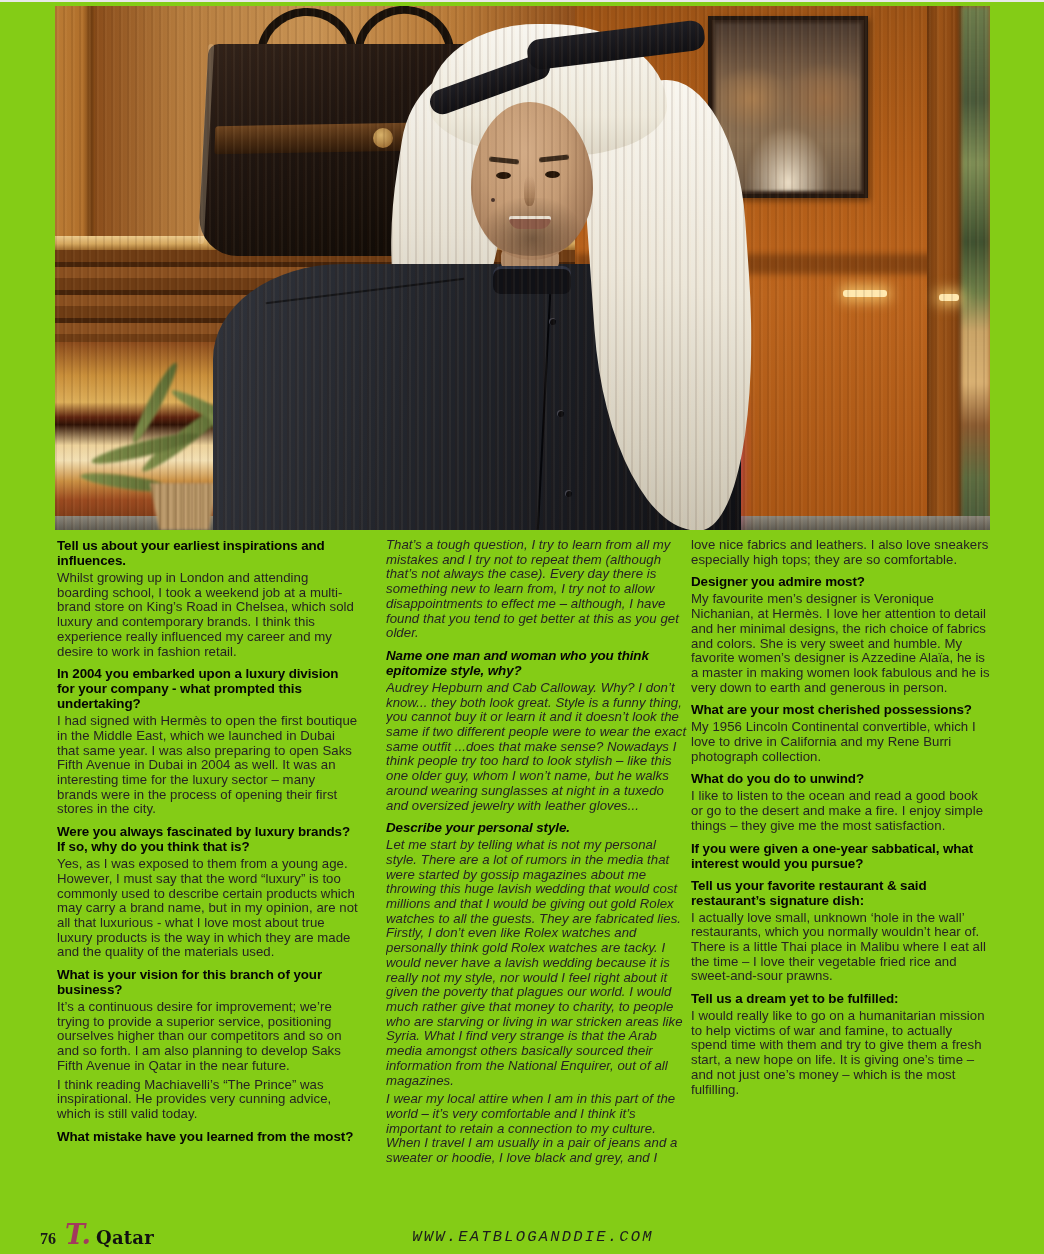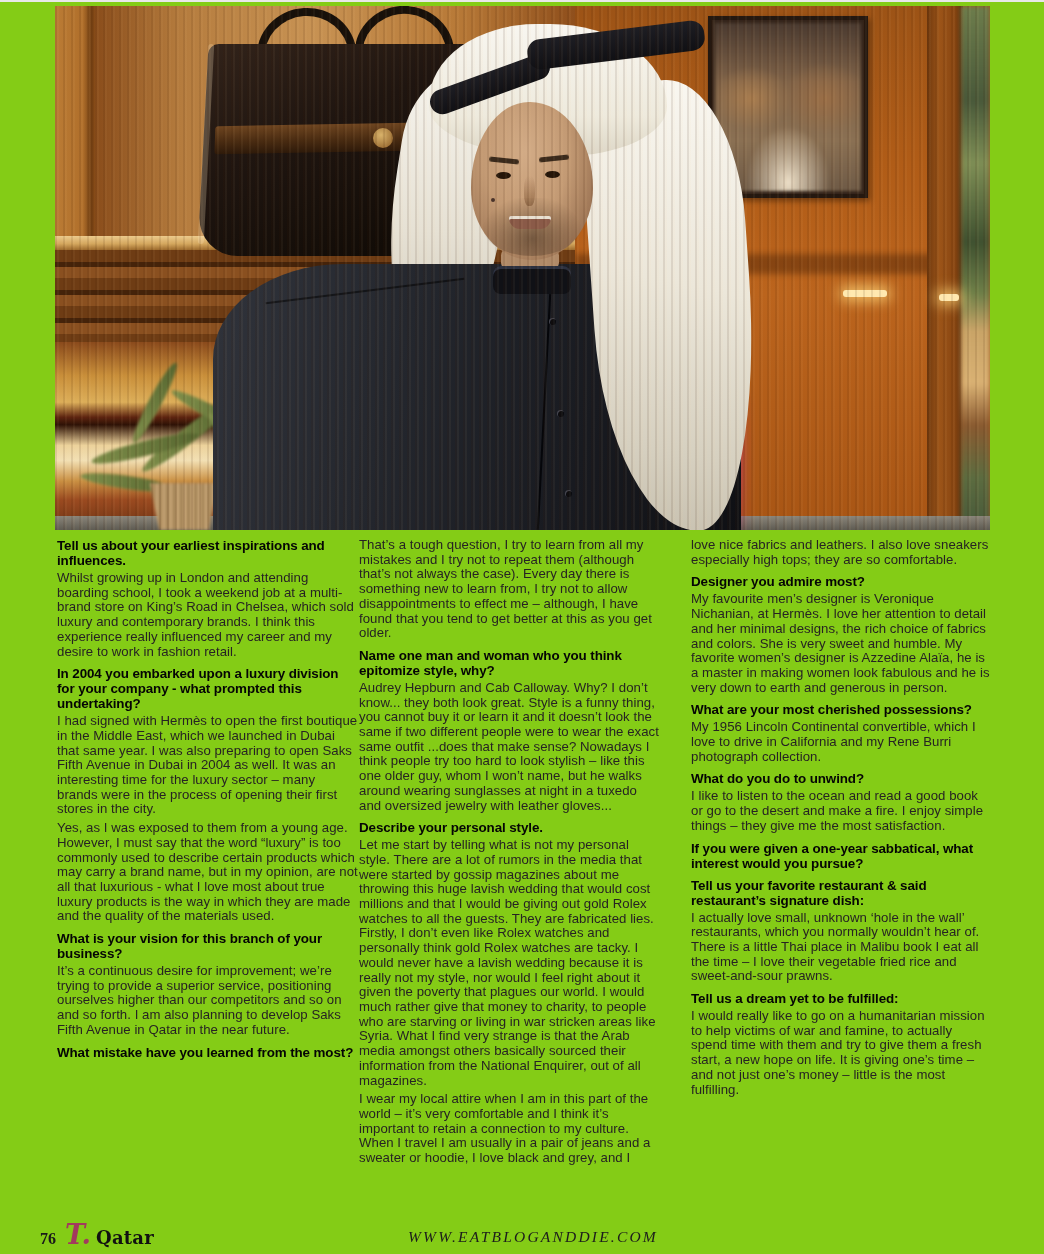--- a/index.html
+++ b/index.html
@@ -128,36 +128,36 @@
   .stubble{left:12px;top:96px;width:98px;height:58px;
     background:radial-gradient(ellipse at 50% 70%,rgba(62,44,30,.55) 0%,rgba(62,44,30,0) 75%);
     border-radius:40% 40% 50% 50%;}
   .mole{left:20px;top:96px;width:4px;height:4px;border-radius:50%;background:#4a332a;}
 
   
   .article{position:absolute;left:57px;top:536px;width:933px;height:676px;overflow:hidden;color:#262323;}
   .col{position:absolute;top:0;height:100%;overflow:hidden;
     font-size:13.2px;line-height:14.7px;letter-spacing:.05px;}
   .col1{left:0;width:301px;}
-  .col2{left:302px;width:301px;}
+  .col2{left:329px;width:301px;font-style:italic;}
   .col3{left:634px;width:299px;}
   .col p{margin:0 0 4px 0;}
   .col p.q{font-weight:700;color:#050505;font-size:13.4px;line-height:15px;
     letter-spacing:-.1px;margin:7px 0 3px 0;}
   .col p:first-child{margin-top:0;}
 
   
   .footer{position:absolute;left:40px;right:18px;top:1218px;height:30px;}
   .footer-left{position:absolute;left:0;bottom:2px;display:flex;align-items:baseline;}
   .pageno{font-family:"Liberation Serif",serif;font-weight:700;font-size:16px;color:#1a1a1a;}
   .tglyph{font-family:"DejaVu Serif",serif;font-weight:700;font-style:italic;font-size:27px;
     color:#a23a5e;margin:0 5px 0 9px;line-height:20px;}
   .qatar{font-family:"DejaVu Serif",serif;font-weight:700;font-size:18px;color:#111;letter-spacing:.2px;}
   .website{position:absolute;left:0;right:0;bottom:4px;text-align:center;
-    font-family:Liberation Serif, serif;font-style:italic;font-size:15.5px;
+    font-family:Liberation Mono, monospace;font-style:italic;font-size:15.5px;
     letter-spacing:2.2px;color:#1c1c1c;}
 </style>
 </head>
 <body>
 
 <div class="page">
 
   <div class="photo" aria-label="Portrait of a man wearing a white ghutra with black agal and a dark navy thobe, standing in front of warm wood paneling with a large dark leather travel bag on a shelf, an inset display screen, backlit amber shelving and a green plant">
     <div class="wood-left"></div>
     <div class="bag-backdrop"></div>
@@ -230,46 +230,48 @@
 
     <div class="grain"></div>
   </div>
 
   <div class="article">
     <div class="col col1">
       <p class="q">Tell us about your earliest inspirations and influences.</p>
       <p class="a">Whilst growing up in London and attending boarding school, I took a weekend job at a multi-brand store on King’s Road in Chelsea, which sold luxury and contemporary brands. I think this experience really influenced my career and my desire to work in fashion retail.</p>
       <p class="q">In 2004 you embarked upon a luxury division for your company - what prompted this undertaking?</p>
       <p class="a">I had signed with Hermès to open the first boutique in the Middle East, which we launched in Dubai that same year. I was also preparing to open Saks Fifth Avenue in Dubai in 2004 as well. It was an interesting time for the luxury sector – many brands were in the process of opening their first stores in the city.</p>
+      <p class="q">Were you always fascinated by luxury brands? If so, why do you think that is?</p>
       <p class="a">Yes, as I was exposed to them from a young age. However, I must say that the word “luxury” is too commonly used to describe certain products which may carry a brand name, but in my opinion, are not all that luxurious - what I love most about true luxury products is the way in which they are made and the quality of the materials used.</p>
       <p class="q">What is your vision for this branch of your business?</p>
       <p class="a">It’s a continuous desire for improvement; we’re trying to provide a superior service, positioning ourselves higher than our competitors and so on and so forth. I am also planning to develop Saks Fifth Avenue in Qatar in the near future.</p>
+      <p class="a">I think reading Machiavelli’s “The Prince” was inspirational. He provides very cunning advice, which is still valid today.</p>
       <p class="q">What mistake have you learned from the most?</p>
     </div>
     <div class="col col2">
       <p class="a">That’s a tough question, I try to learn from all my mistakes and I try not to repeat them (although that’s not always the case).  Every day there is something new to learn from, I try not to allow disappointments to effect me – although, I have found that you tend to get better at this as you get older.</p>
       <p class="q">Name one man and woman who you think epitomize style, why?</p>
       <p class="a">Audrey Hepburn and Cab Calloway. Why? I don’t know... they both look great. Style is a funny thing, you cannot buy it or learn it and it doesn’t look the same if two different people were to wear the exact same outfit ...does that make sense?  Nowadays I think people try too hard to look stylish – like this one older guy, whom I won’t name, but he walks around wearing sunglasses at night in a tuxedo and oversized jewelry with leather gloves...</p>
       <p class="q">Describe your personal style.</p>
       <p class="a">Let me start by telling what is not my personal style. There are a lot of rumors in the media that were started by gossip magazines about me throwing this huge lavish wedding that would cost millions and that I would be giving out gold Rolex watches to all the guests. They are fabricated lies. Firstly, I don’t even like Rolex watches and personally think gold Rolex watches are tacky. I would never have a lavish wedding because it is really not my style, nor would I feel right about it given the poverty that plagues our world. I would much rather give that money to charity, to people who are starving or living in war stricken areas like Syria. What I find very strange is that the Arab media amongst others basically sourced their information from the National Enquirer, out of all magazines.</p>
       <p class="a">I wear my local attire when I am in this part of the world – it’s very comfortable and I think it’s important to retain a connection to my culture. When I travel I am usually in a pair of jeans and a sweater or hoodie, I love black and grey, and I</p>
     </div>
     <div class="col col3">
       <p class="a">love nice fabrics and leathers. I also love sneakers especially high tops; they are so comfortable.</p>
       <p class="q">Designer you admire most?</p>
       <p class="a">My favourite men’s designer is Veronique Nichanian, at Hermès. I love her attention to detail and her minimal designs, the rich choice of fabrics and colors. She is very sweet and humble. My favorite women’s designer is Azzedine Alaïa, he is a master in making women look fabulous and he is very down to earth and generous in person.</p>
       <p class="q">What are your most cherished possessions?</p>
       <p class="a">My 1956 Lincoln Continental convertible, which I love to drive in California and my Rene Burri photograph collection.</p>
       <p class="q">What do you do to unwind?</p>
       <p class="a">I like to listen to the ocean and read a good book or go to the desert and make a fire. I enjoy simple things – they give me the most satisfaction.</p>
       <p class="q">If you were given a one-year sabbatical, what interest would you pursue?</p>
       <p class="q">Tell us your favorite restaurant &amp; said restaurant’s signature dish:</p>
-      <p class="a">I actually love small, unknown ‘hole in the wall’ restaurants, which you normally wouldn’t hear of. There is a little Thai place in Malibu book I eat all the time – I love their vegetable fried rice and sweet-and-sour prawns.</p>
+      <p class="a">I actually love small, unknown ‘hole in the wall’ restaurants, which you normally wouldn’t hear of. There is a little Thai place in Malibu where I eat all the time – I love their vegetable fried rice and sweet-and-sour prawns.</p>
       <p class="q">Tell us a dream yet to be fulfilled:</p>
-      <p class="a">I would really like to go on a humanitarian mission to help victims of war and famine, to actually spend time with them and try to give them a fresh start, a new hope on life. It is giving one’s time – and not just one’s money – little is the most fulfilling.</p>
+      <p class="a">I would really like to go on a humanitarian mission to help victims of war and famine, to actually spend time with them and try to give them a fresh start, a new hope on life. It is giving one’s time – and not just one’s money – which is the most fulfilling.</p>
     </div>
   </div>
 
   <div class="footer">
     <div class="footer-left">
       <span class="pageno">76</span>
       <span class="tglyph">T.</span>
       <span class="qatar">Qatar</span>
     </div>
     <div class="website">WWW.EATBLOGANDDIE.COM</div>

